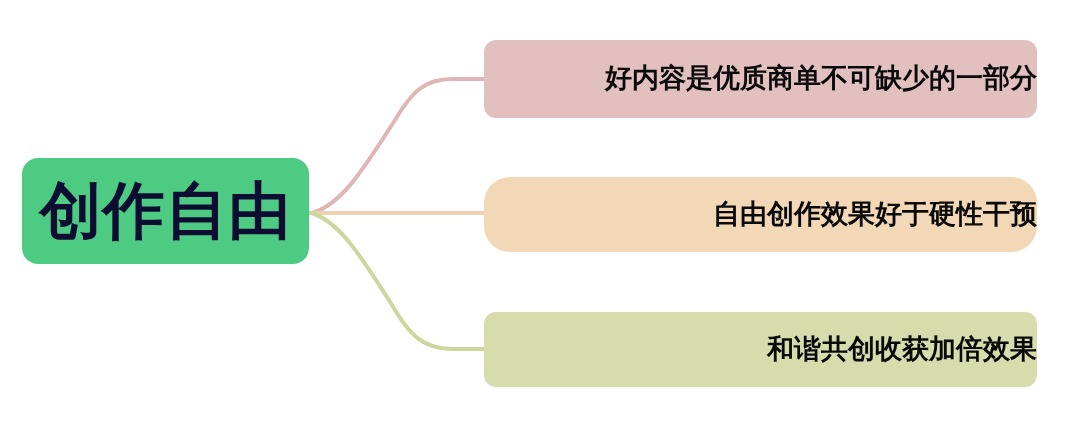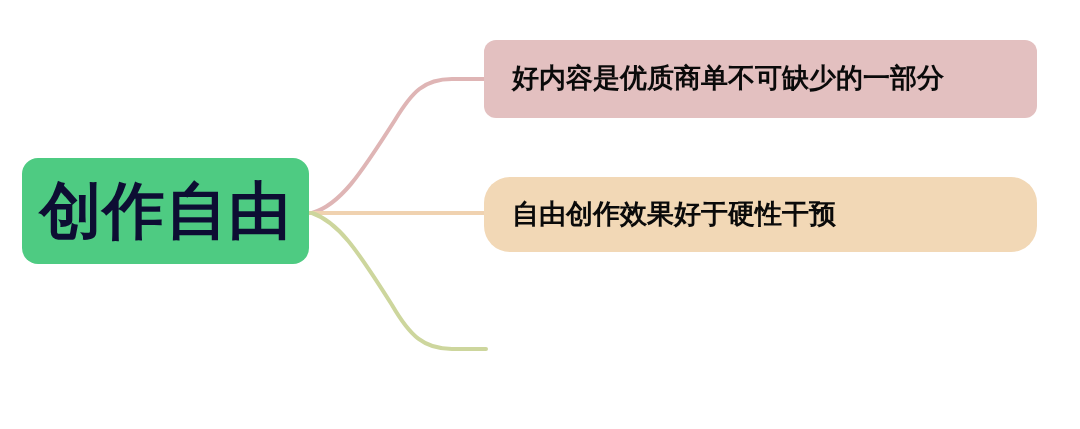--- a/index.html
+++ b/index.html
@@ -43,20 +43,21 @@
     font-size: 62px;
     font-weight: bold;
     letter-spacing: 1px;
     line-height: 1;
     white-space: nowrap;
   }
   .branch-node {
     left: 484px;
     width: 553px;
     padding-left: 28px;
+    justify-content: flex-end;
   }
   .branch-node .node-label {
     font-size: 27px;
     font-weight: bold;
     line-height: 1.1;
     white-space: nowrap;
   }
   #branch-node-0 { top: 40px;  height: 78px; }
   #branch-node-1 { top: 177px; height: 75px; }
   #branch-node-2 { top: 312px; height: 75px; }
@@ -78,14 +79,17 @@
   </div>
 
   <div class="node branch-node" id="branch-node-0" style="background:#e3c0c0;">
     <span class="node-label" style="color:#0a0a0a;">好内容是优质商单不可缺少的一部分</span>
   </div>
 
   <div class="node branch-node" id="branch-node-1" style="background:#f2d8b6;border-radius:26px;">
     <span class="node-label" style="color:#0a0a0a;">自由创作效果好于硬性干预</span>
   </div>
 
+  <div class="node branch-node" id="branch-node-2" style="background:#d7dcac;">
+    <span class="node-label" style="color:#0a0a0a;">和谐共创收获加倍效果</span>
+  </div>
 
 </div>
 
 </body></html>

